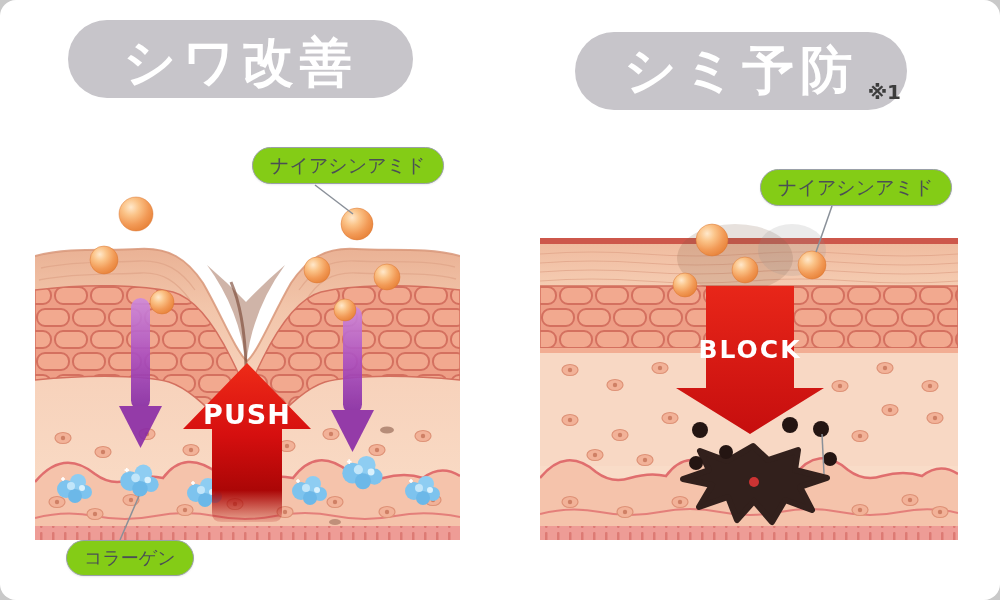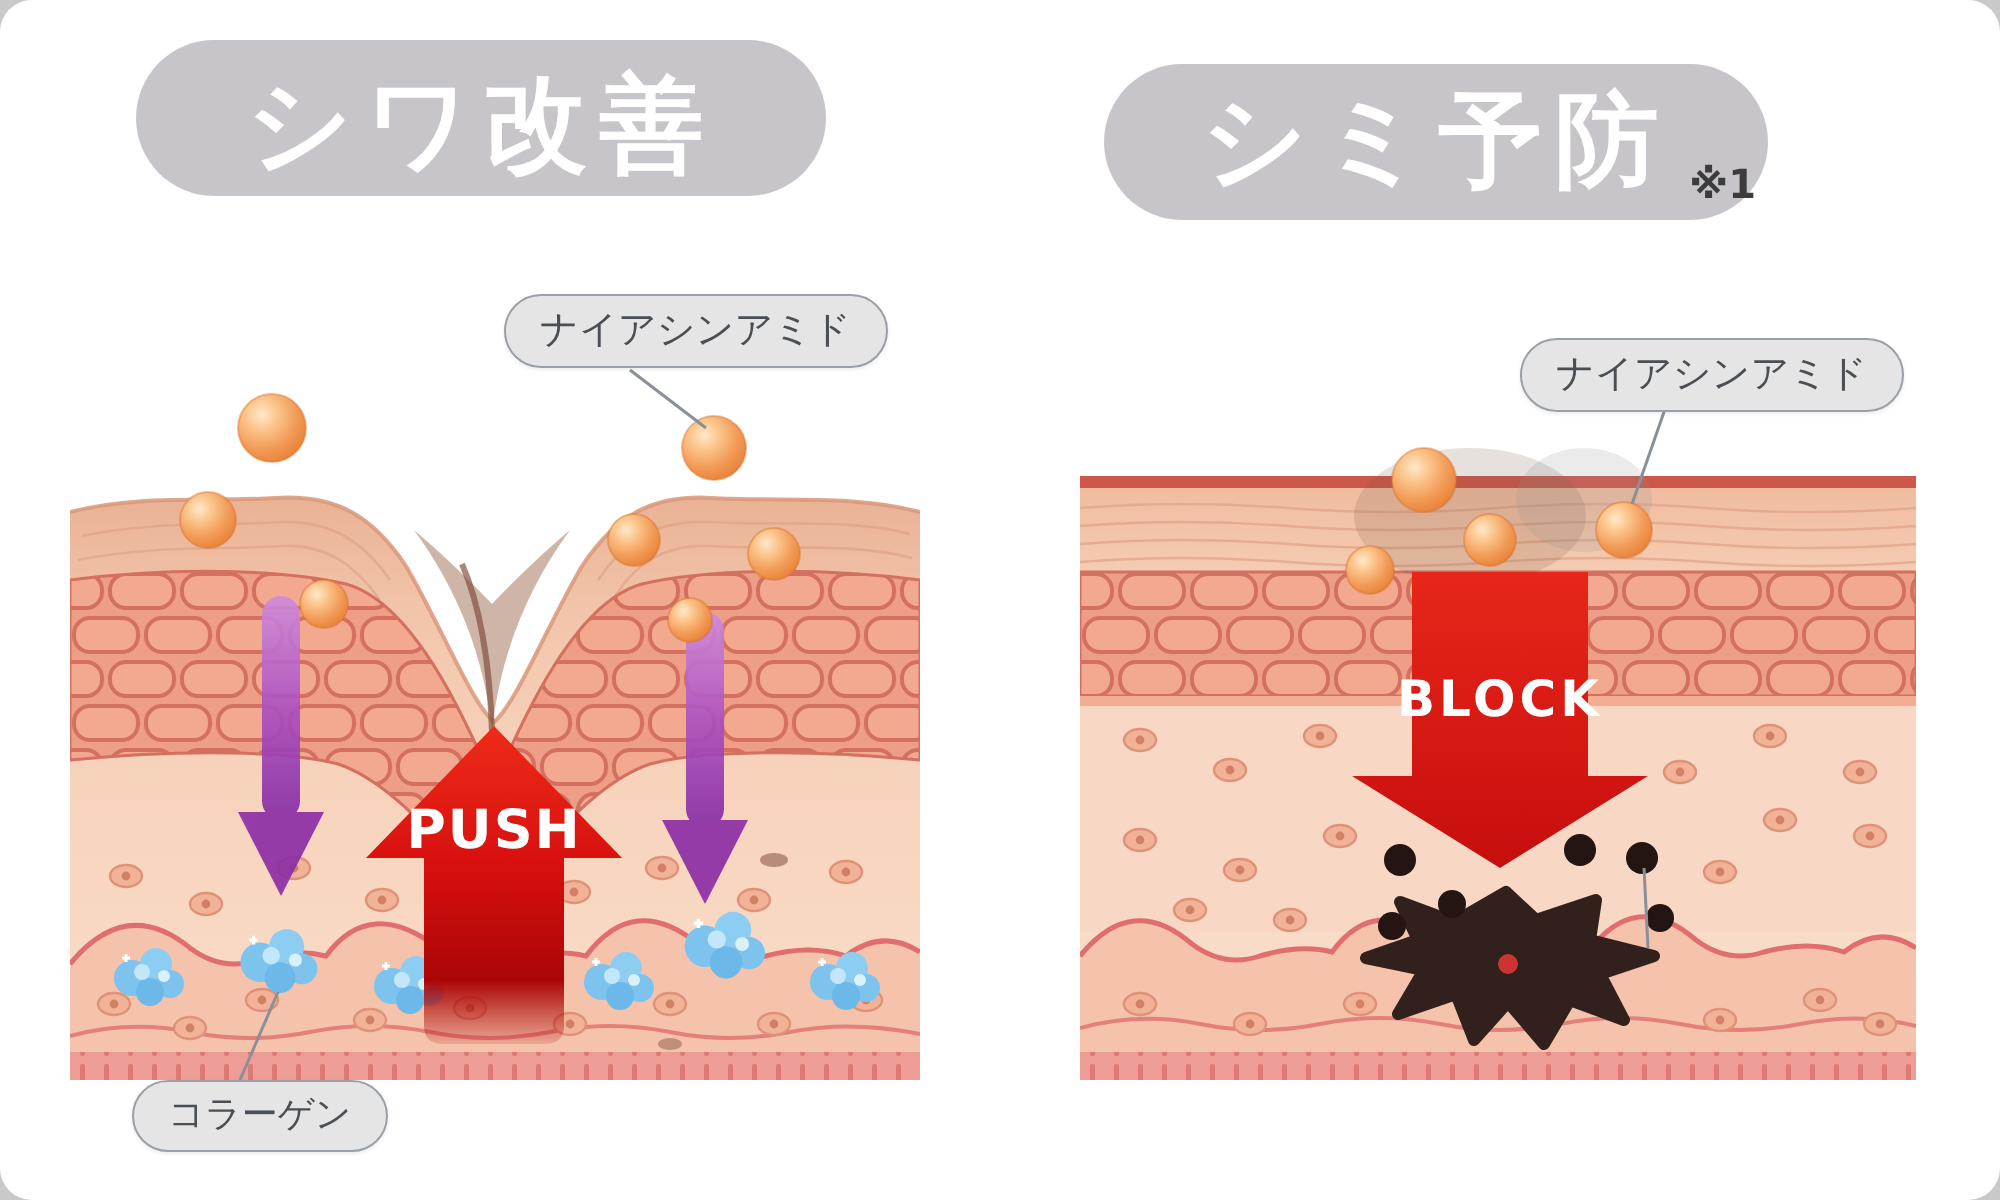--- a/index.html
+++ b/index.html
@@ -3,24 +3,24 @@
 <meta charset="utf-8">
 <style>
   html,body{margin:0;padding:0;background:#c9c9c9;}
   .stage{position:relative;width:1000px;height:600px;overflow:hidden;
          font-family:"DejaVu Sans","Liberation Sans",sans-serif;background:#c9c9c9;}
   .canvas{position:absolute;inset:0;background:#ffffff;border-radius:16px;}
   .title-badge{position:absolute;height:78px;background:#c7c5ca;border-radius:39px;
                color:#fff;font-weight:bold;font-size:52px;letter-spacing:6px;
                display:flex;align-items:center;justify-content:center;}
   .badge-left{left:68px;top:20px;width:345px;align-items:flex-end;}
-  .badge-right{left:552px;top:32px;width:332px;}
+  .badge-right{left:575px;top:32px;width:332px;}
   .title-note{position:absolute;right:6px;bottom:6px;font-size:20px;letter-spacing:0;
               color:#3c3c3c;font-weight:bold;}
-  .pill{position:absolute;background:#e5e5e5;border:1.5px solid #9aa0a8;border-radius:999px;
+  .pill{position:absolute;background:#84cc16;border:1.5px solid #9aa0a8;border-radius:999px;
         color:#4a4f55;font-size:19px;line-height:1;padding:8px 17px;white-space:nowrap;
         box-shadow:0 1px 2px rgba(0,0,0,0.08);}
   .pill-niacinamide-left{left:252px;top:147px;}
   .pill-niacinamide-right{left:760px;top:169px;}
   .pill-collagen{left:66px;top:540px;font-size:18px;}
   .pill-melanin{left:817px;top:474px;font-size:18px;}
   .illu{position:absolute;}
   .illu-left{left:35px;top:130px;}
   .illu-right{left:540px;top:130px;}
   svg text{font-family:"DejaVu Sans","Liberation Sans",sans-serif;}

